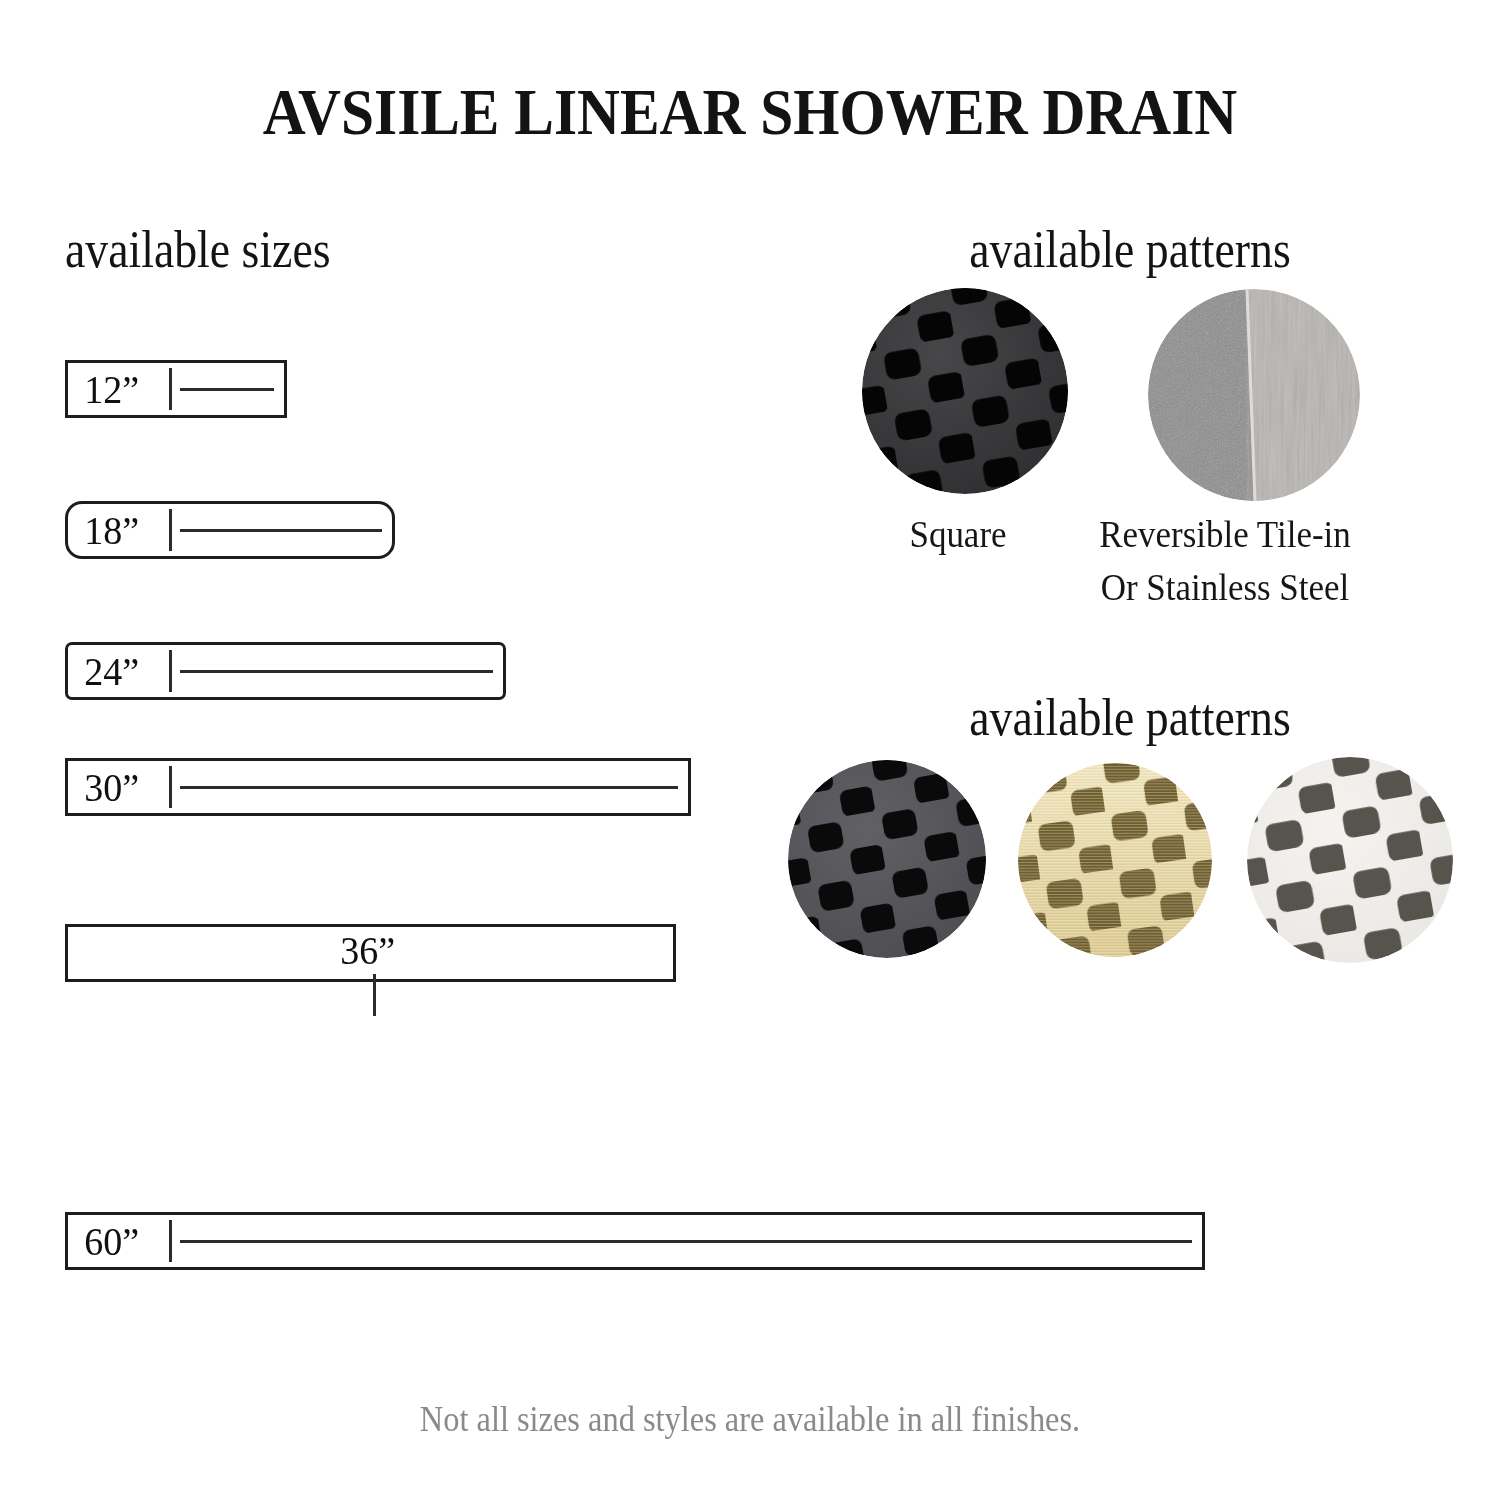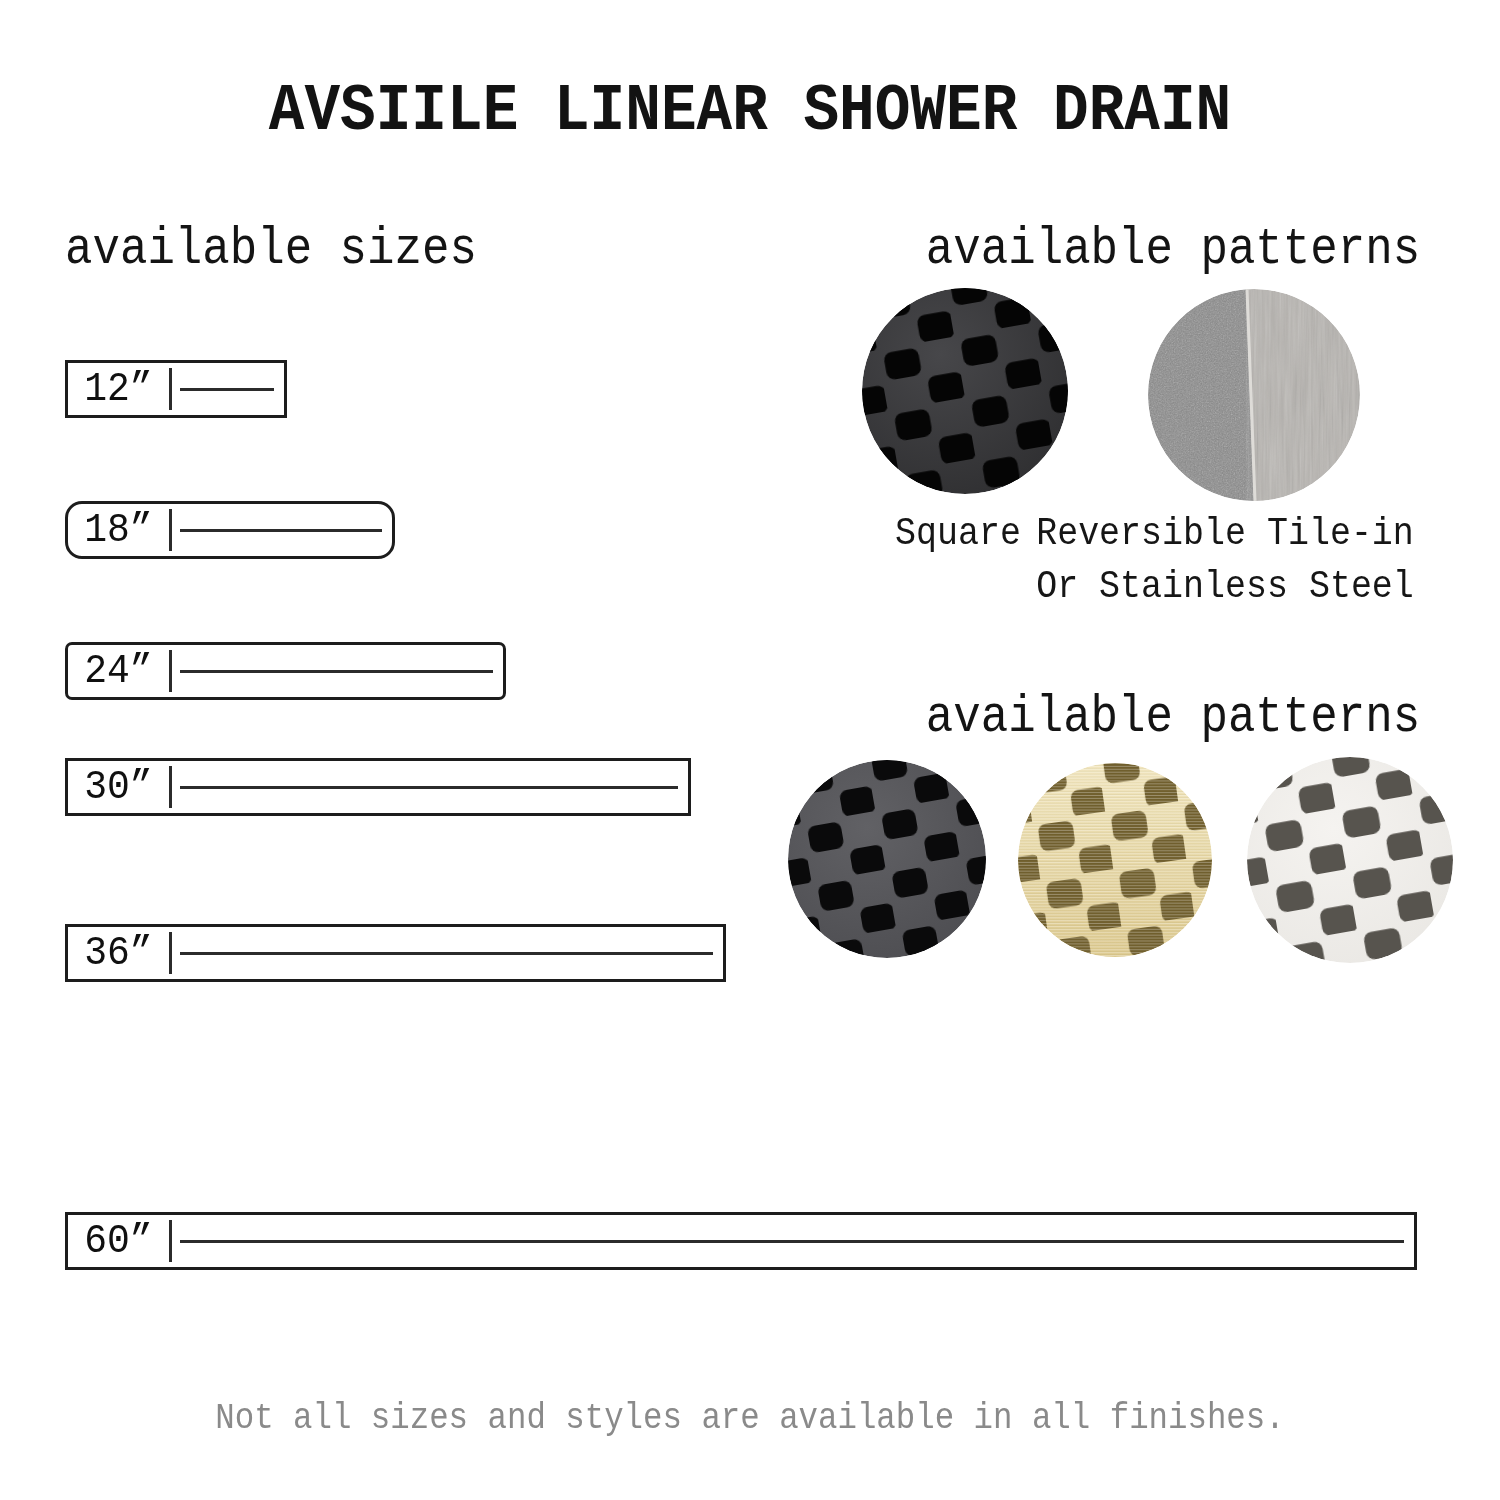--- a/index.html
+++ b/index.html
@@ -1,17 +1,17 @@
 <!DOCTYPE html>
 <html><head>
 <meta charset="utf-8">
 <style>
   html,body{margin:0;padding:0;background:#fff;}
   .canvas{position:relative;width:1500px;height:1500px;background:#ffffff;
-          font-family:Liberation Mono, monospace;overflow:hidden;color:#151515;}
+          font-family:Liberation Serif, serif;overflow:hidden;color:#151515;}
 
   .title{position:absolute;top:74px;left:0;width:1500px;text-align:center;
          font-size:66px;font-weight:bold;letter-spacing:0;color:#131313;
          transform:scaleX(.90);transform-origin:center;white-space:nowrap;}
 
   .section-heading{font-size:52px;color:#141414;white-space:nowrap;}
   .h-sizes{position:absolute;left:65px;top:220px;transform:scaleX(.88);transform-origin:left;}
   .h-patterns{position:absolute;left:898px;top:220px;width:464px;text-align:center;
               transform:scaleX(.88);transform-origin:center;}
   .h-patterns2{position:absolute;left:898px;top:688px;width:464px;text-align:center;
@@ -60,28 +60,28 @@
     <span class="tick"></span>
     <span class="hline"></span>
   </div>
 
   <div class="size-row" style="top: 758px; width: 626px;">
     <span class="size-label">30”</span>
     <span class="tick"></span>
     <span class="hline"></span>
   </div>
 
-  <div class="size-row" style="top: 924px; width: 661px;">
+  <div class="size-row" style="top: 924px; width: 611px; flex-direction: column;">
     <span class="size-label">36”</span>
     <span class="tick"></span>
     <span class="hline"></span>
   </div>
 
 
-  <div class="size-row" style="top: 1212px; width: 1352px;">
+  <div class="size-row" style="top: 1212px; width: 1140px;">
     <span class="size-label">60”</span>
     <span class="tick"></span>
     <span class="hline"></span>
   </div>
 
   <div class="section-heading h-patterns">available patterns</div>
 
   <div class="swatch" style="left:862px;top:288px;width:206px;height:206px">
     <svg viewBox="0 0 200 200">
       <defs>

